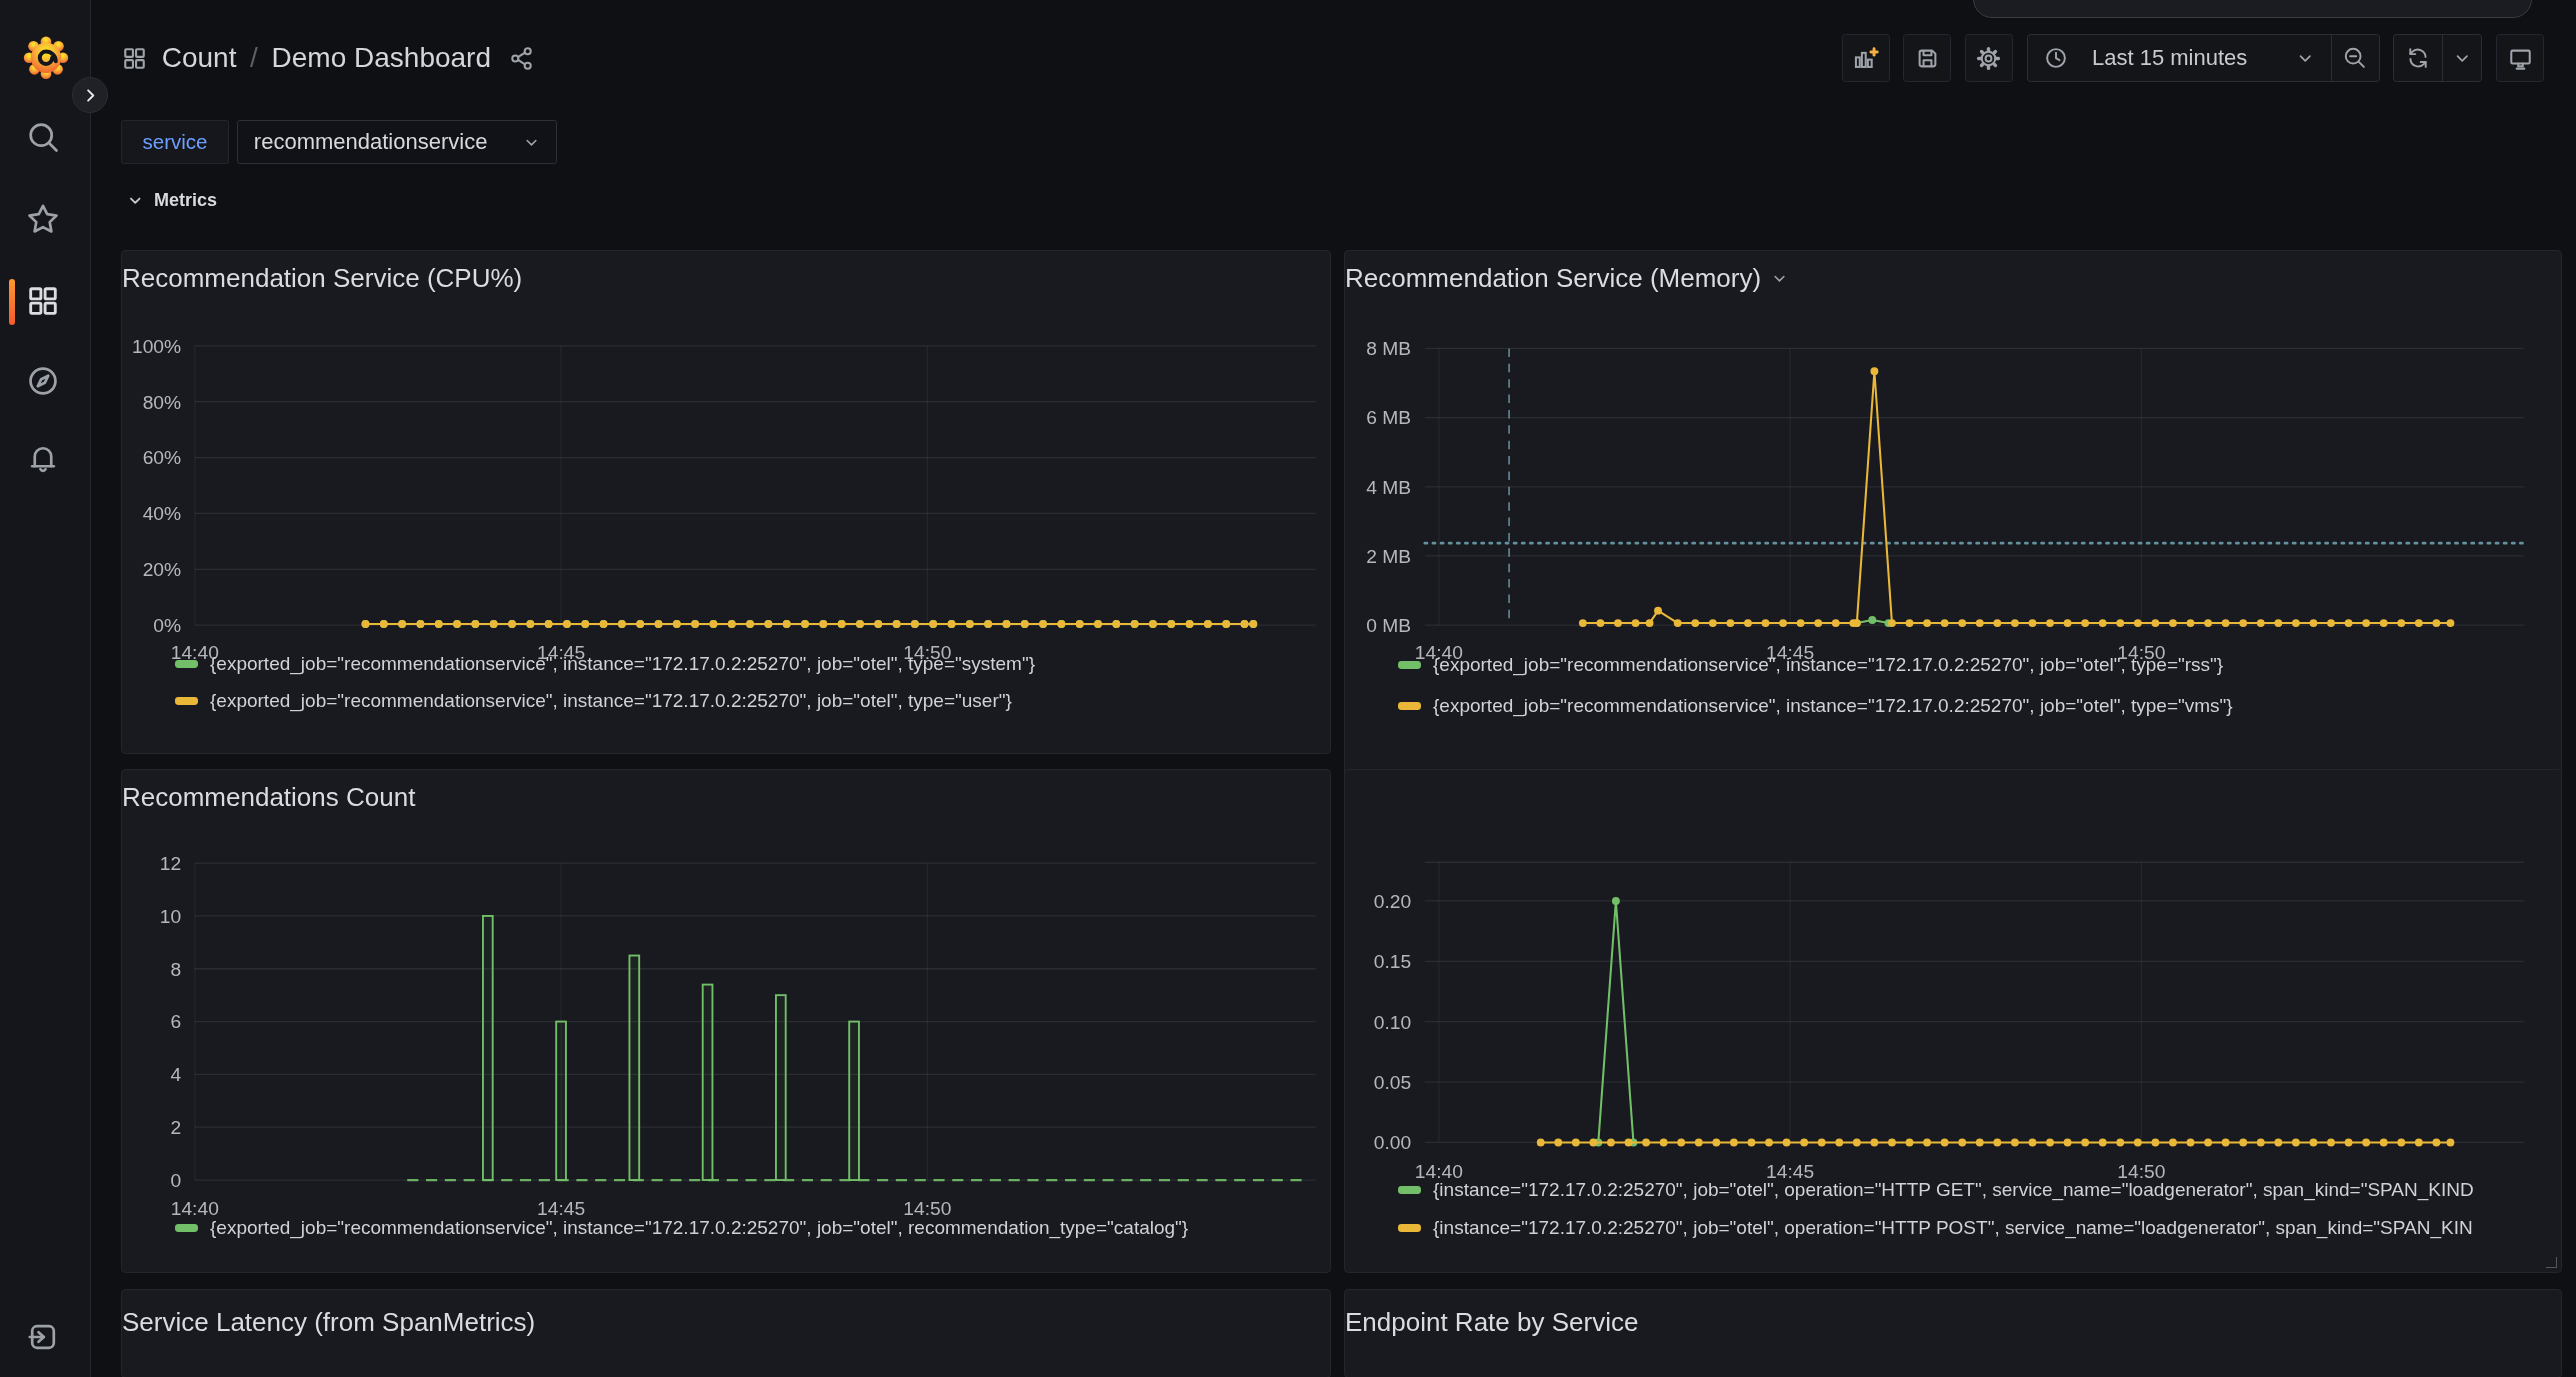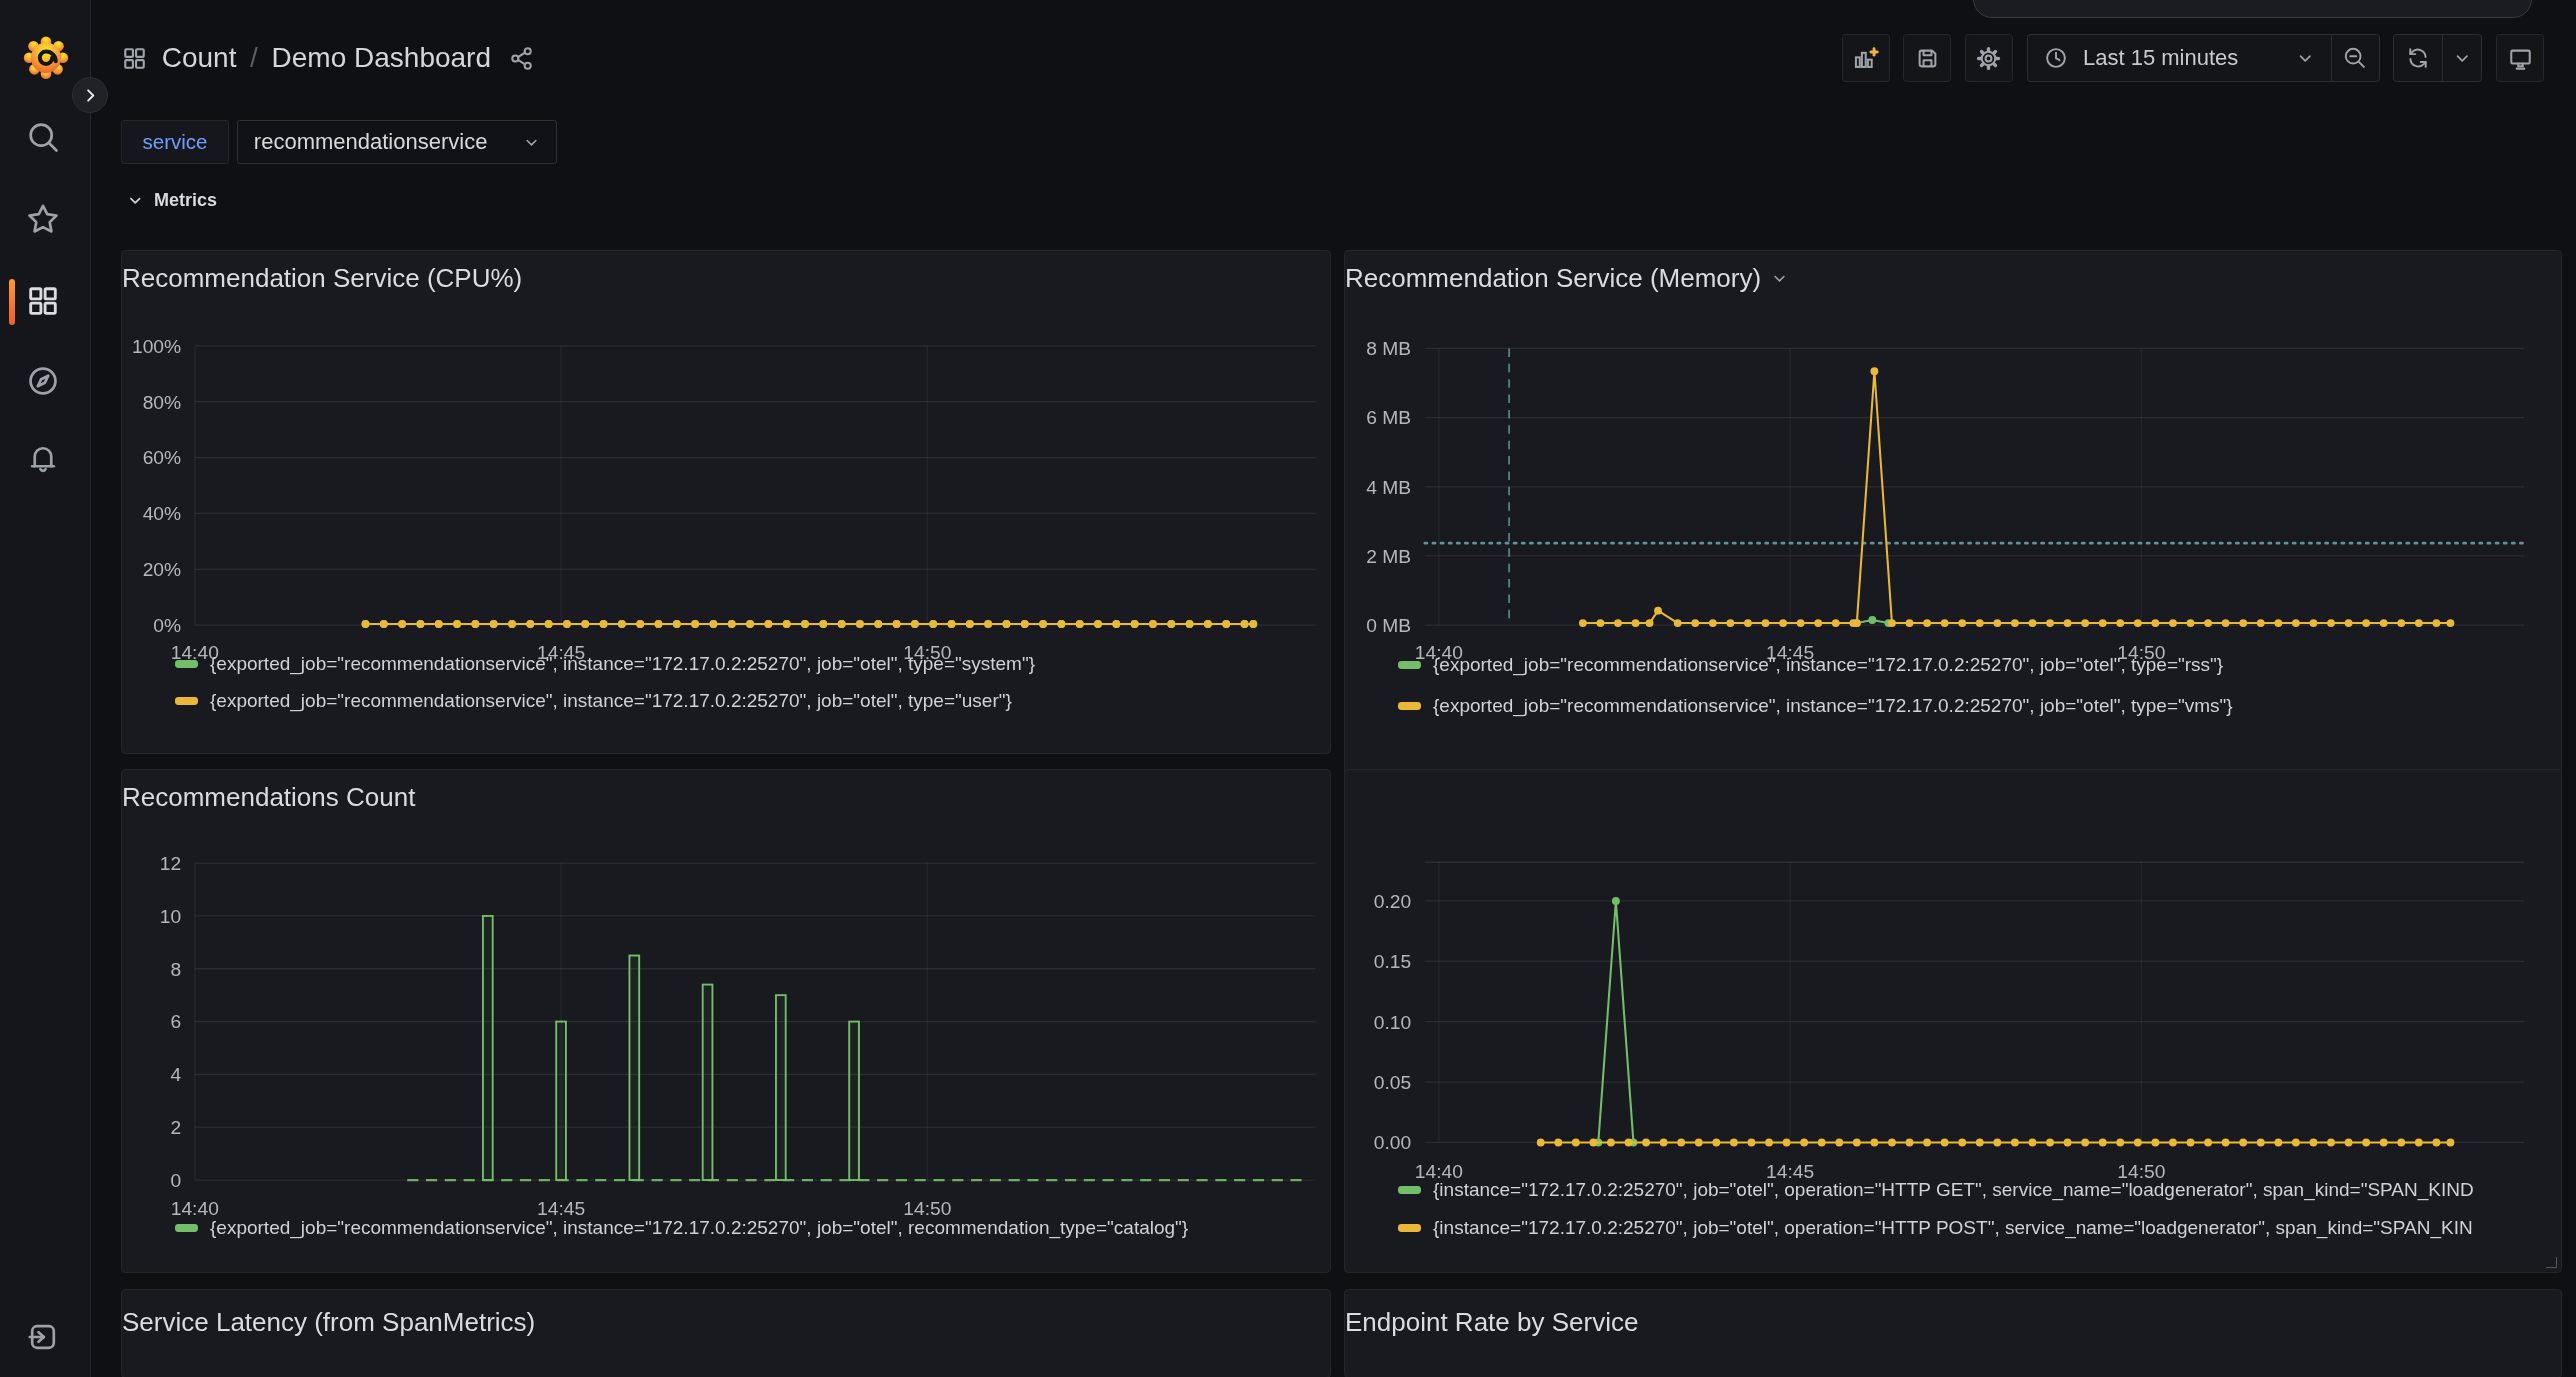--- a/index.html
+++ b/index.html
@@ -34,21 +34,21 @@
   .crumb { font-size:28px; color:#d5d6d9; cursor:pointer; }
   .crumb-sep { font-size:28px; color:#5c5f66; }
   .toolbar {
     position:absolute; right:32px; top:34px; height:48px; display:flex; align-items:center; gap:13.7px; z-index:2;
   }
   .tb-btn {
     height:48px; min-width:48px; border:0.9px solid #242630; background:#141519; border-radius:3.4px;
     display:flex; align-items:center; justify-content:center; cursor:pointer;
   }
   .tb-group { display:flex; align-items:stretch; height:48px; border:0.9px solid #2c2e36; border-radius:3.4px; background:#141519; }
-  .tb-seg { display:flex; align-items:center; padding:0 15.4px; gap:14px; cursor:pointer; }
+  .tb-seg { display:flex; align-items:center; padding:0 15.4px; gap:23px; cursor:pointer; }
   .tb-seg + .tb-seg { border-left:0.9px solid #2c2e36; }
   .time-text { font-size:22px; font-weight:500; color:#c9cacd; white-space:nowrap; }
   .toolbar svg, .breadcrumb svg { stroke:#9fa3aa; }
   
   .submenu { position:absolute; left:121px; top:120px; height:44px; display:flex; gap:8.5px; }
   .var-label {
     height:44px; padding:0 20.5px; background:#16171c; border:0.9px solid #24262d; border-radius:2.6px;
     display:flex; align-items:center; font-size:20.5px; font-weight:500; color:#6e9fff;
   }
   .var-value {

